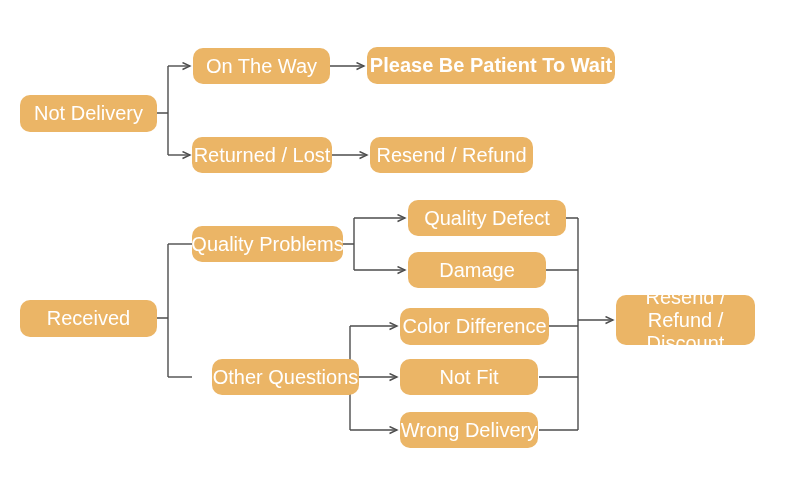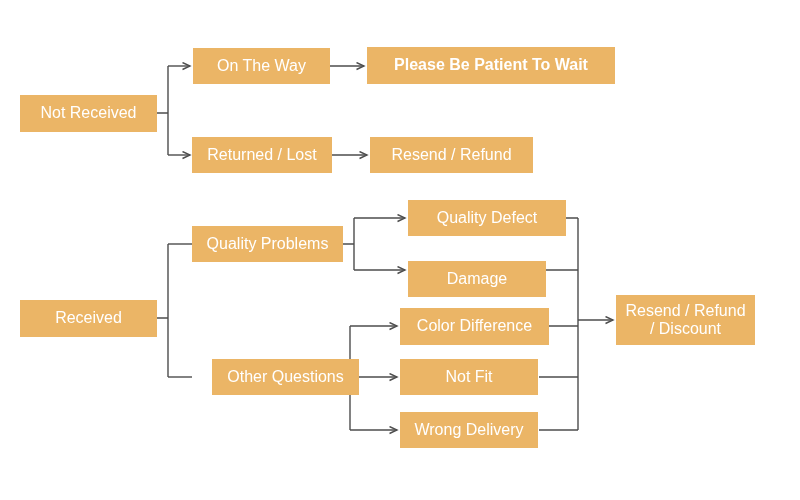--- a/index.html
+++ b/index.html
@@ -27,26 +27,26 @@
   }
   .edge {
     stroke: var(--line);
     stroke-width: 1.4;
     fill: none;
   }
   .node {
     position: absolute;
     background: var(--node-fill);
     color: var(--node-text);
-    border-radius: 0;
+    border-radius: 10px;
     display: flex;
     align-items: center;
     justify-content: center;
     text-align: center;
-    font-size: 16px;
+    font-size: 20px;
     line-height: 1.15;
     padding: 2px 8px;
     white-space: nowrap;
   }
   .node.wrap { white-space: normal; }
 </style>
 </head>
 <body>
 
 <div class="stage">
@@ -74,39 +74,39 @@
 
     <path class="edge" d="M339,377 H350 M350,326 V430"></path>
     <path class="edge" d="M350,326 H397" marker-end="url(#arrow)"></path>
     <path class="edge" d="M350,377 H397" marker-end="url(#arrow)"></path>
     <path class="edge" d="M350,430 H397" marker-end="url(#arrow)"></path>
 
     <path class="edge" d="M546,218 H578 M546,270 H578 M549,326 H578 M539,377 H578 M539,430 H578 M578,218 V430"></path>
     <path class="edge" d="M578,320 H613" marker-end="url(#arrow)"></path>
   </svg>
 
-  <div class="node" style="left:20px; top:95px; width:137px; height:37px;">Not Received</div>
+  <div class="node" style="left:20px; top:95px; width:137px; height:37px;">Not Delivery</div>
 
   <div class="node" style="left:193px; top:48px; width:137px; height:36px;">On The Way</div>
 
   <div class="node" style="left:367px; top:47px; width:248px; height:37px;font-weight:bold;">Please Be Patient To Wait</div>
 
   <div class="node" style="left:370px; top:137px; width:163px; height:36px;">Resend / Refund</div>
 
   <div class="node" style="left:192px; top:137px; width:140px; height:36px;">Returned / Lost</div>
 
   <div class="node" style="left:20px; top:300px; width:137px; height:37px;">Received</div>
 
   <div class="node" style="left:192px; top:226px; width:151px; height:36px;">Quality Problems</div>
 
   <div class="node" style="left:192px; top:359px; width:147px; height:36px;margin-left:20px;">Other Questions</div>
 
   <div class="node" style="left:408px; top:200px; width:158px; height:36px;">Quality Defect</div>
 
-  <div class="node" style="left:408px; top:252px; width:138px; height:36px;margin-top:9px;">Damage</div>
+  <div class="node" style="left:408px; top:252px; width:138px; height:36px;">Damage</div>
 
   <div class="node" style="left:400px; top:308px; width:149px; height:37px;">Color Difference</div>
 
   <div class="node" style="left:400px; top:359px; width:138px; height:36px;">Not Fit</div>
 
   <div class="node" style="left:400px; top:412px; width:138px; height:36px;">Wrong Delivery</div>
 
   <div class="node wrap" style="left:616px; top:295px; width:139px; height:50px;">Resend / Refund / Discount</div>
 
 </div>

